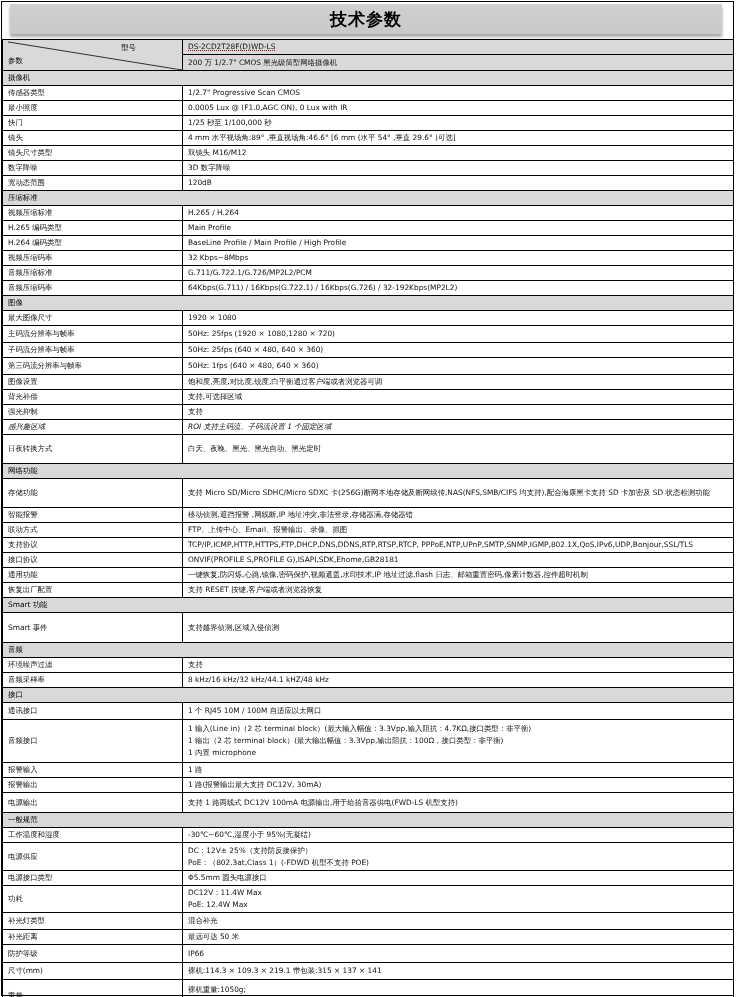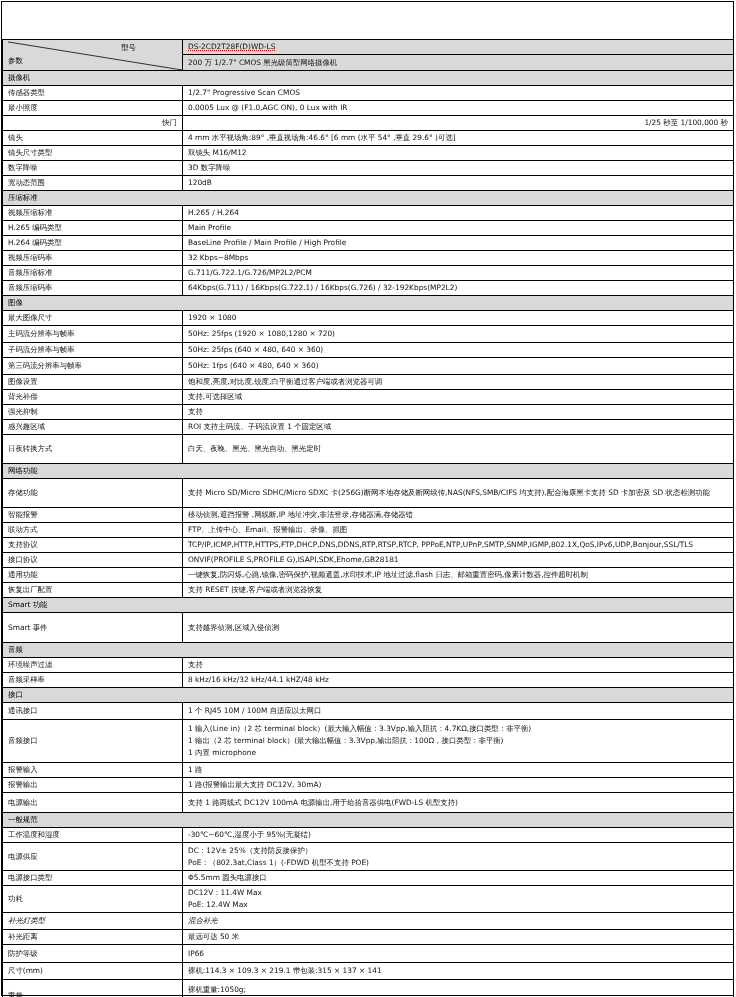--- a/index.html
+++ b/index.html
@@ -27,20 +27,25 @@
   .diag-svg { position: absolute; left: 0; top: 0; width: 100%; height: 100%; }
   .diag-top { position: absolute; right: 46px; top: 2px; font-size: 7.4px; }
   .diag-bot { position: absolute; left: 5px; bottom: 3px; font-size: 7.4px; }
   .uline { text-decoration: underline dotted #c00; }
   .vline { display: block; }
 </style>
 </head>
 <body>
 
 <div class="sheet">
+  <div class="title-wrap">
+    <div class="title-bar">
+      <div class="title-text">技术参数</div>
+    </div>
+  </div>
 
   <table>
     <colgroup>
         <col class="c1">
         <col class="c2">
       </colgroup>
     <tbody id="spec-body">
       <tr class="head" style="height:15px">
         <td class="diag" rowspan="2">
           <svg class="diag-svg" viewBox="0 0 180 31" preserveAspectRatio="none">
@@ -58,21 +63,21 @@
           <td colspan="2">摄像机</td>
         </tr>
         <tr style="height: 15px;">
           <td class="label">传感器类型</td>
           <td class="value">1/2.7" Progressive Scan CMOS</td>
         </tr>
         <tr style="height: 15px;">
           <td class="label">最小照度</td>
           <td class="value">0.0005 Lux @ (F1.0,AGC ON), 0 Lux with IR</td>
         </tr>
-        <tr style="height: 15px; text-align: right;">
+        <tr style="height: 15px;">
           <td class="label">快门</td>
           <td class="value">1/25 秒至 1/100,000 秒</td>
         </tr>
         <tr style="height: 15px;">
           <td class="label">镜头</td>
           <td class="value">4 mm  水平视场角:89° ,垂直视场角:46.6° [6 mm (水平 54° ,垂直 29.6° )可选]</td>
         </tr>
         <tr style="height: 15px;">
           <td class="label">镜头尺寸类型</td>
           <td class="value">双镜头 M16/M12</td>
@@ -136,21 +141,21 @@
           <td class="value">饱和度,亮度,对比度,锐度,白平衡通过客户端或者浏览器可调</td>
         </tr>
         <tr style="height: 15px;">
           <td class="label">背光补偿</td>
           <td class="value">支持,可选择区域</td>
         </tr>
         <tr style="height: 15px;">
           <td class="label">强光抑制</td>
           <td class="value">支持</td>
         </tr>
-        <tr style="height: 15px;">
+        <tr style="height: 15px; font-style: italic;">
           <td class="label">感兴趣区域</td>
           <td class="value">ROI 支持主码流、子码流设置 1 个固定区域</td>
         </tr>
         <tr style="height: 29px;">
           <td class="label">日夜转换方式</td>
           <td class="value">白天、夜晚、黑光、黑光自动、黑光定时</td>
         </tr>
         <tr class="section" style="height: 15px;">
           <td colspan="2">网络功能</td>
         </tr>
@@ -245,21 +250,21 @@
           <td class="label">电源接口类型</td>
           <td class="value">Φ5.5mm 圆头电源接口</td>
         </tr>
         <tr style="height: 27px;">
           <td class="label">功耗</td>
           <td class="value">
             <span class="vline">DC12V : 11.4W Max</span>
             <span class="vline">PoE:   12.4W Max</span>
           </td>
         </tr>
-        <tr style="height: 17px; font-style: italic;">
+        <tr style="height: 17px;">
           <td class="label">补光灯类型</td>
           <td class="value">混合补光</td>
         </tr>
         <tr style="height: 15px;">
           <td class="label">补光距离</td>
           <td class="value">最远可达 50 米</td>
         </tr>
         <tr style="height: 18px;">
           <td class="label">防护等级</td>
           <td class="value">IP66</td>

